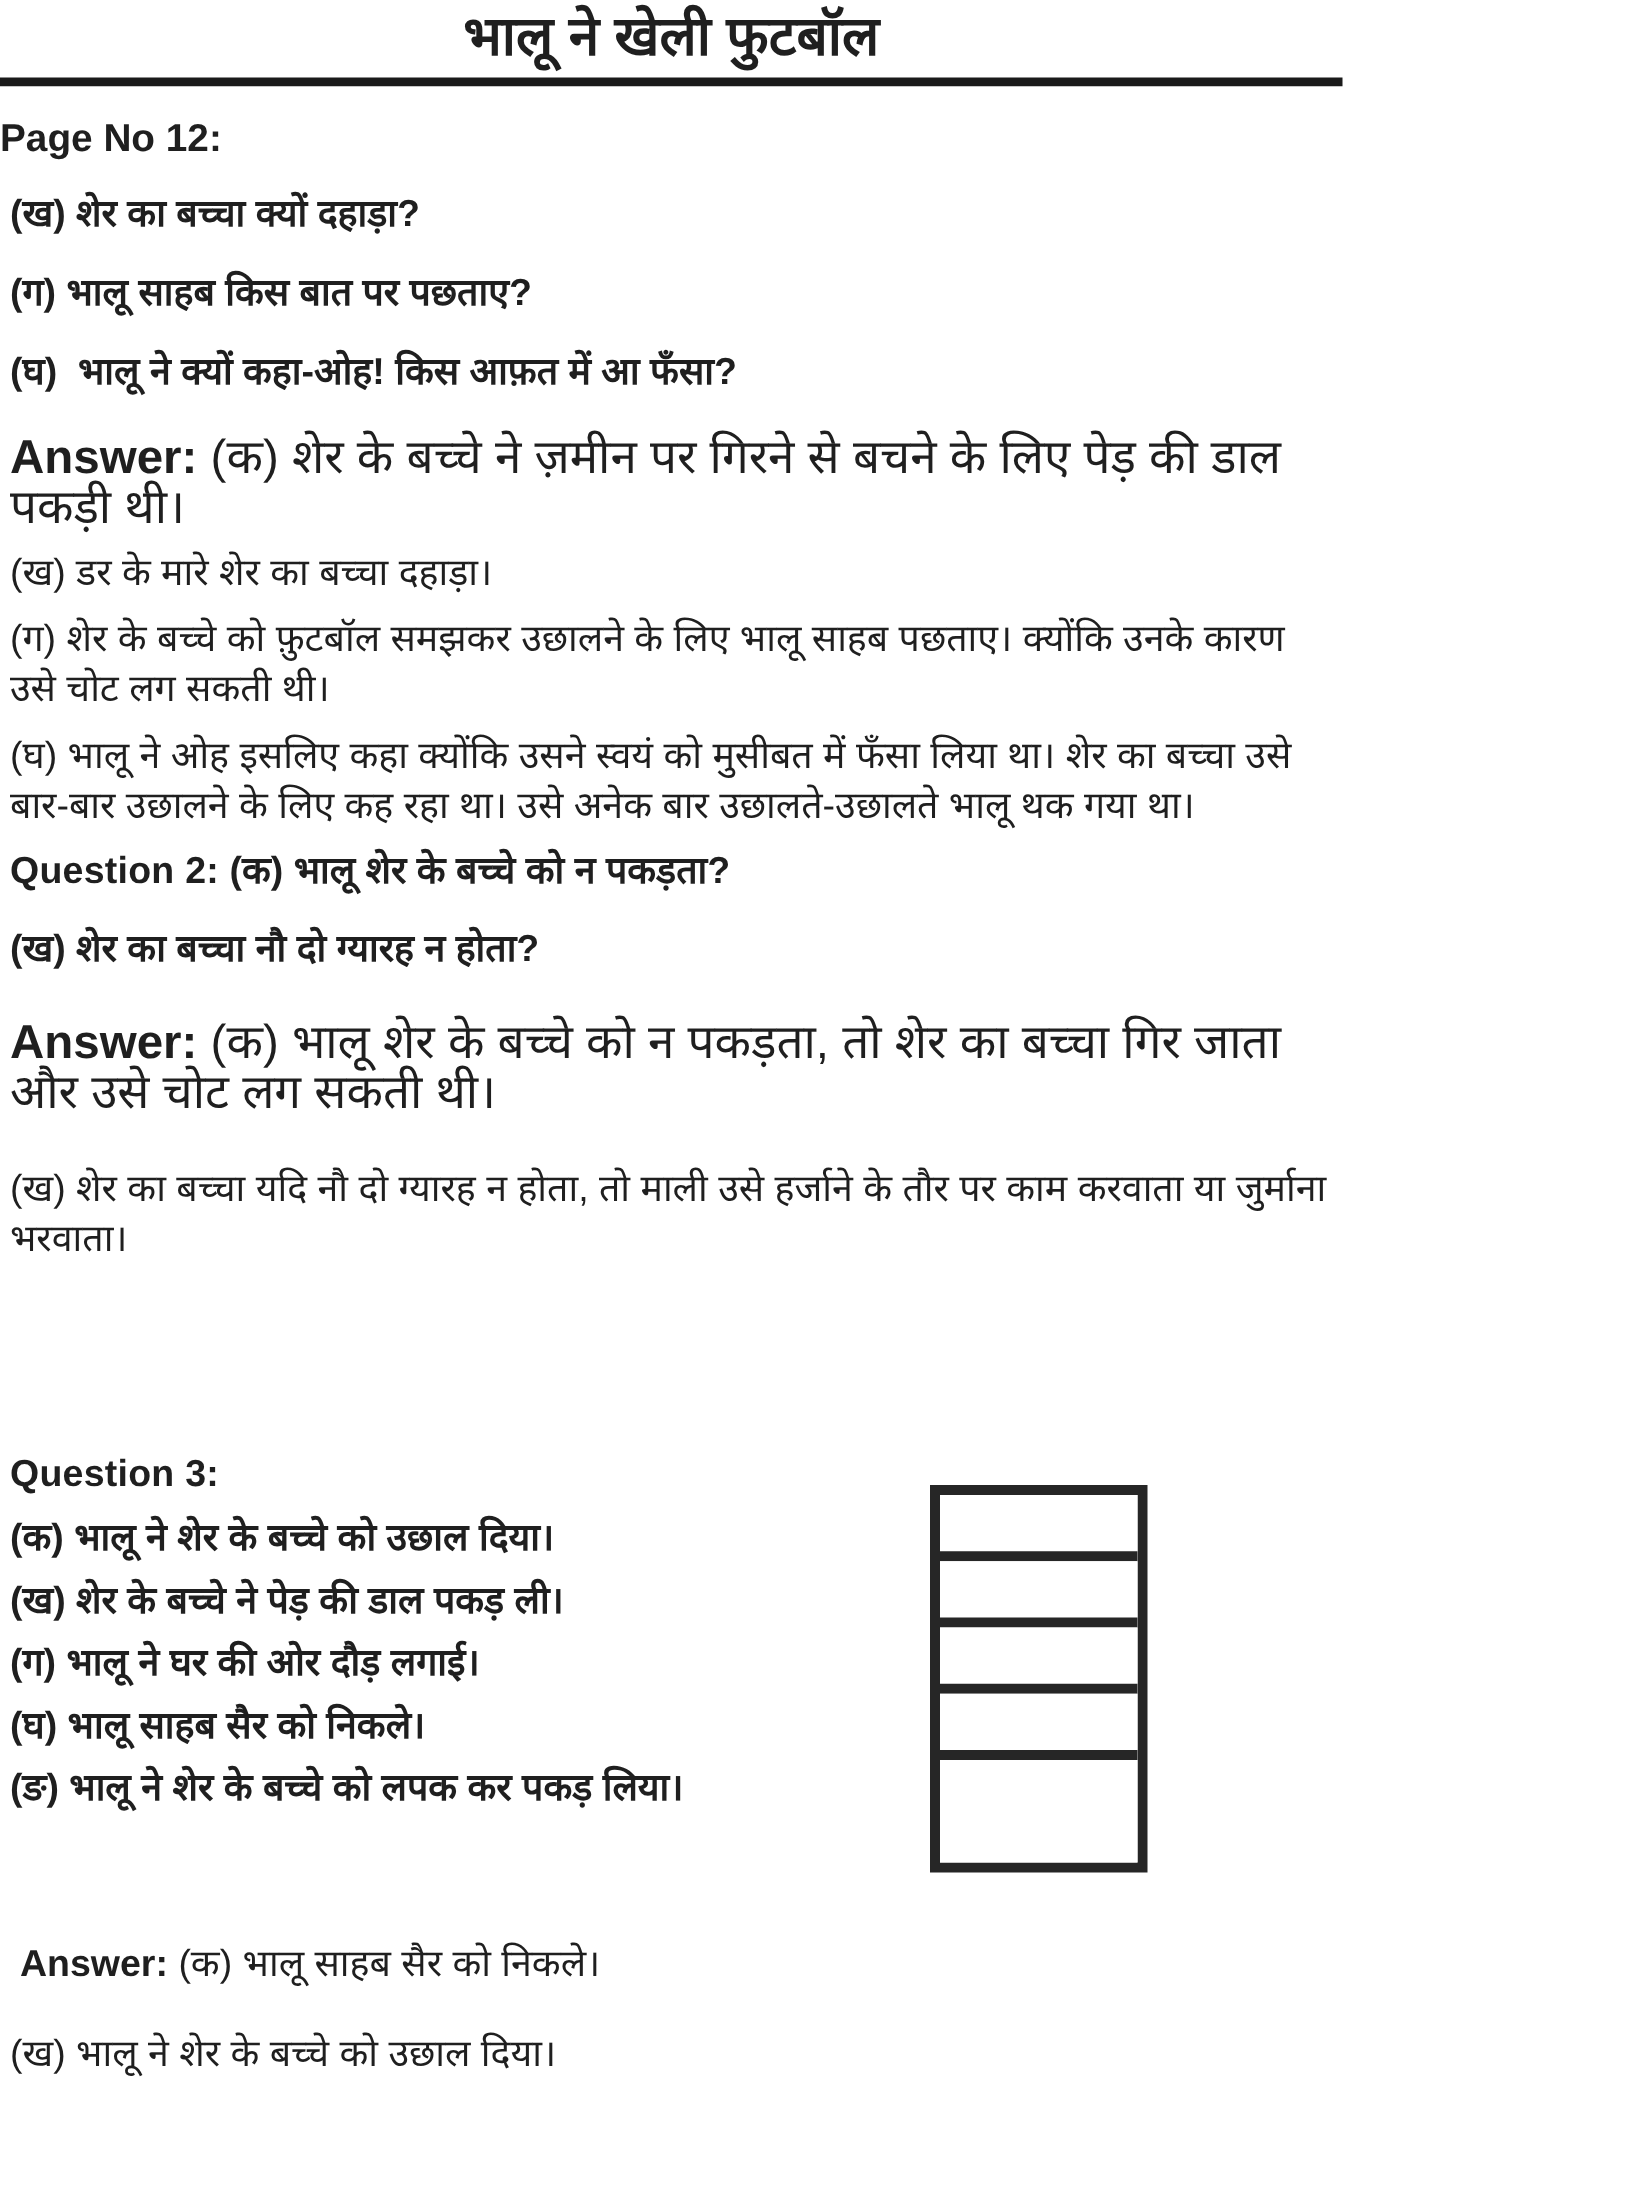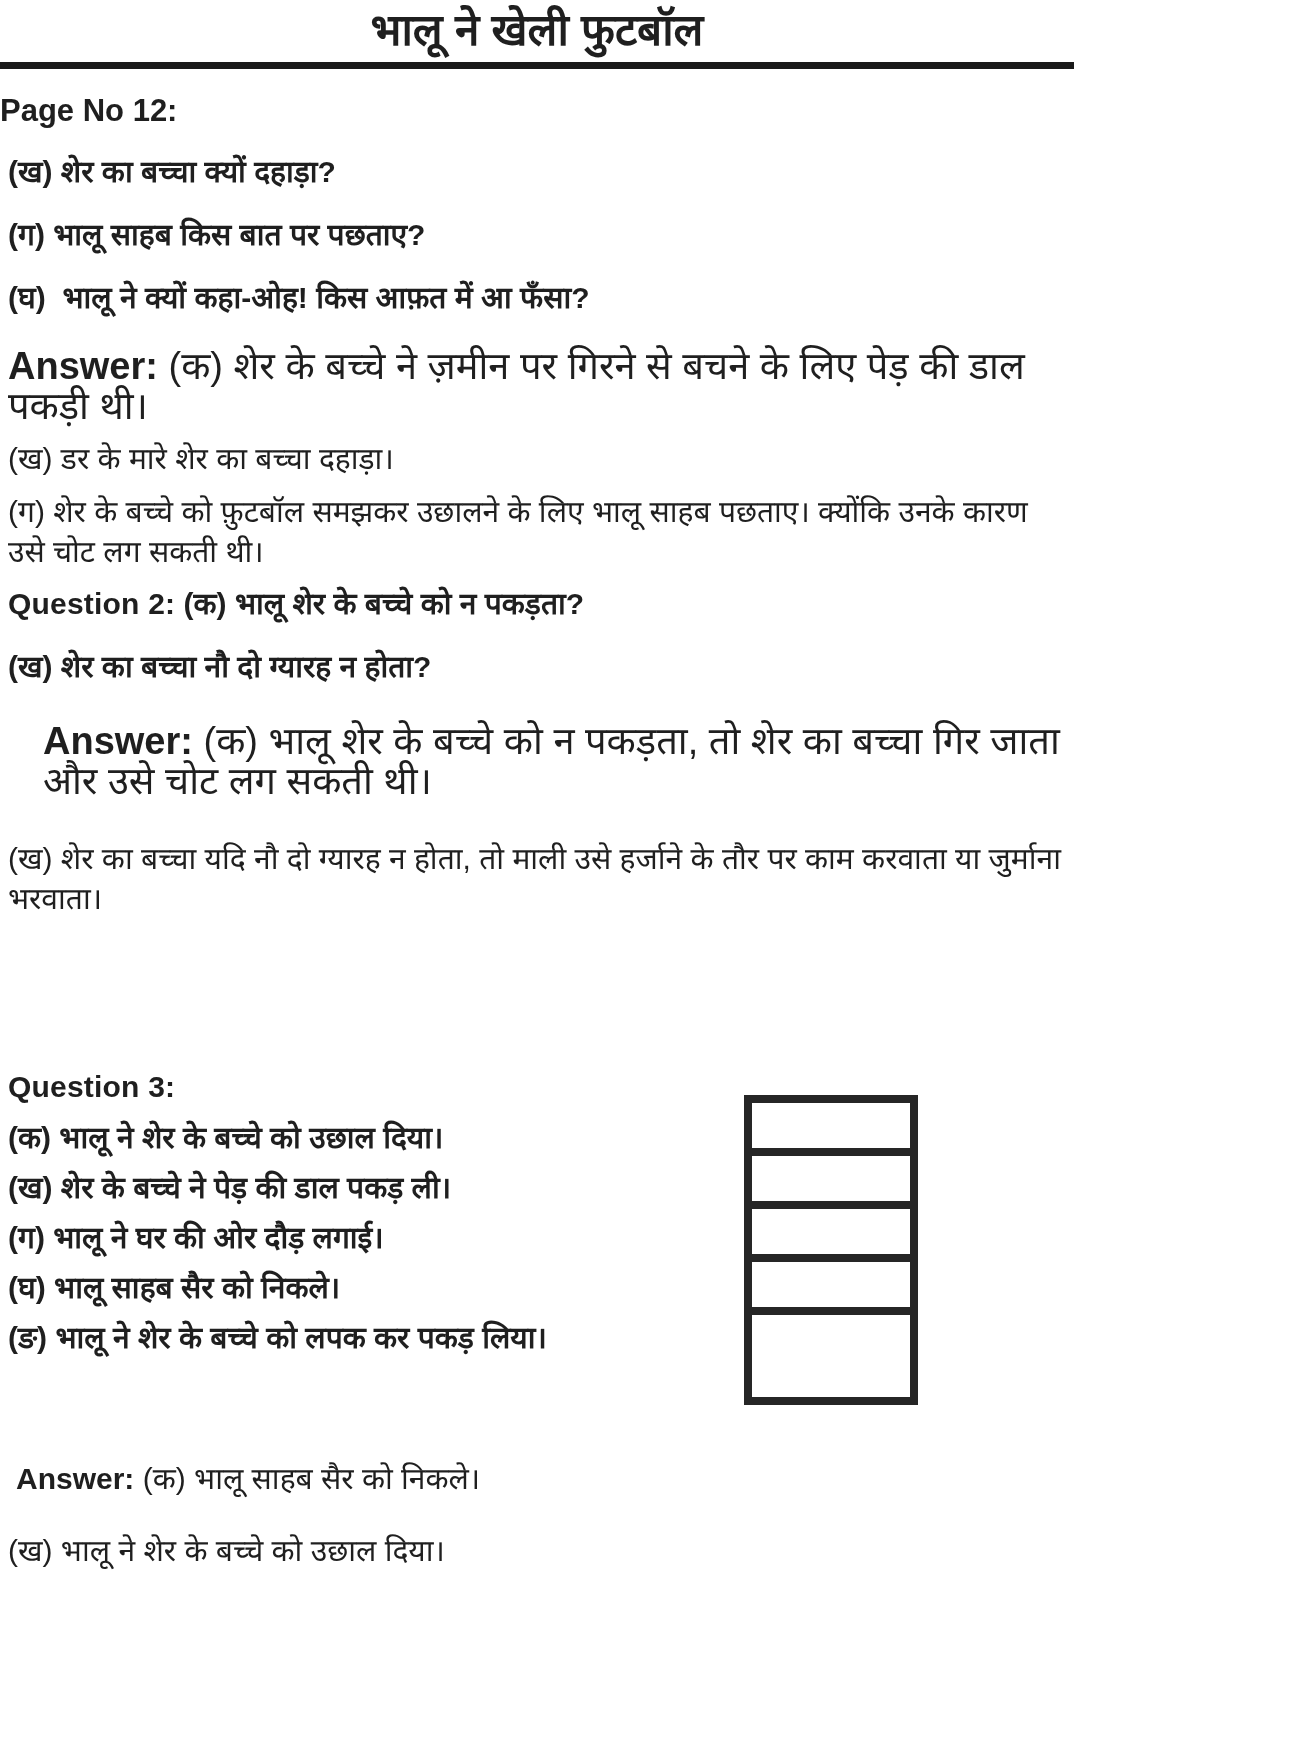--- a/index.html
+++ b/index.html
@@ -59,27 +59,28 @@
 
     <div class="q-sub">(ख) शेर का बच्चा क्यों दहाड़ा?</div>
     <div class="q-sub">(ग) भालू साहब किस बात पर पछताए?</div>
     <div class="q-sub">(घ)&nbsp; भालू ने क्यों कहा-ओह! किस आफ़त में आ फँसा?</div>
 
     <div class="ans-first"><span class="ans-label">Answer:</span>
       <span>(क) शेर के बच्चे ने ज़मीन पर गिरने से बचने के लिए पेड़ की डाल पकड़ी थी।</span>
     </div>
     <div class="ans-para">(ख) डर के मारे शेर का बच्चा दहाड़ा।</div>
     <div class="ans-para">(ग) शेर के बच्चे को फ़ुटबॉल समझकर उछालने के लिए भालू साहब पछताए। क्योंकि उनके कारण उसे चोट लग सकती थी।</div>
+    <div class="ans-para">(घ) भालू ने ओह इसलिए कहा क्योंकि उसने स्वयं को मुसीबत में फँसा लिया था। शेर का बच्चा उसे बार-बार उछालने के लिए कह रहा था। उसे अनेक बार उछालते-उछालते भालू थक गया था।</div>
 
     <div class="q-heading" style="margin-top:12px;"><span class="q-label">Question 2:</span>
       <span>(क) भालू शेर के बच्चे को न पकड़ता?</span>
     </div>
     <div class="q-sub">(ख) शेर का बच्चा नौ दो ग्यारह न होता?</div>
 
-    <div class="ans-first" style="margin-top:34px;margin-left:35px;"><span class="ans-label">Answer:</span>
+    <div class="ans-first" style="margin-top:34px;"><span class="ans-label">Answer:</span>
       <span>(क) भालू शेर के बच्चे को न पकड़ता, तो शेर का बच्चा गिर जाता और उसे चोट लग सकती थी।</span>
     </div>
     <div class="ans-para" style="margin-top:38px;">(ख) शेर का बच्चा यदि नौ दो ग्यारह न होता, तो माली उसे हर्जाने के तौर पर काम करवाता या जुर्माना भरवाता।</div>
 
     <div class="q3-section">
       <div class="q-heading" style="margin-top:0;"><span class="q-label">Question 3:</span></div>
 
       <div class="q3-items">
         <div class="q3-item">(क) भालू ने शेर के बच्चे को उछाल दिया।</div>
         <div class="q3-item">(ख) शेर के बच्चे ने पेड़ की डाल पकड़ ली।</div>

